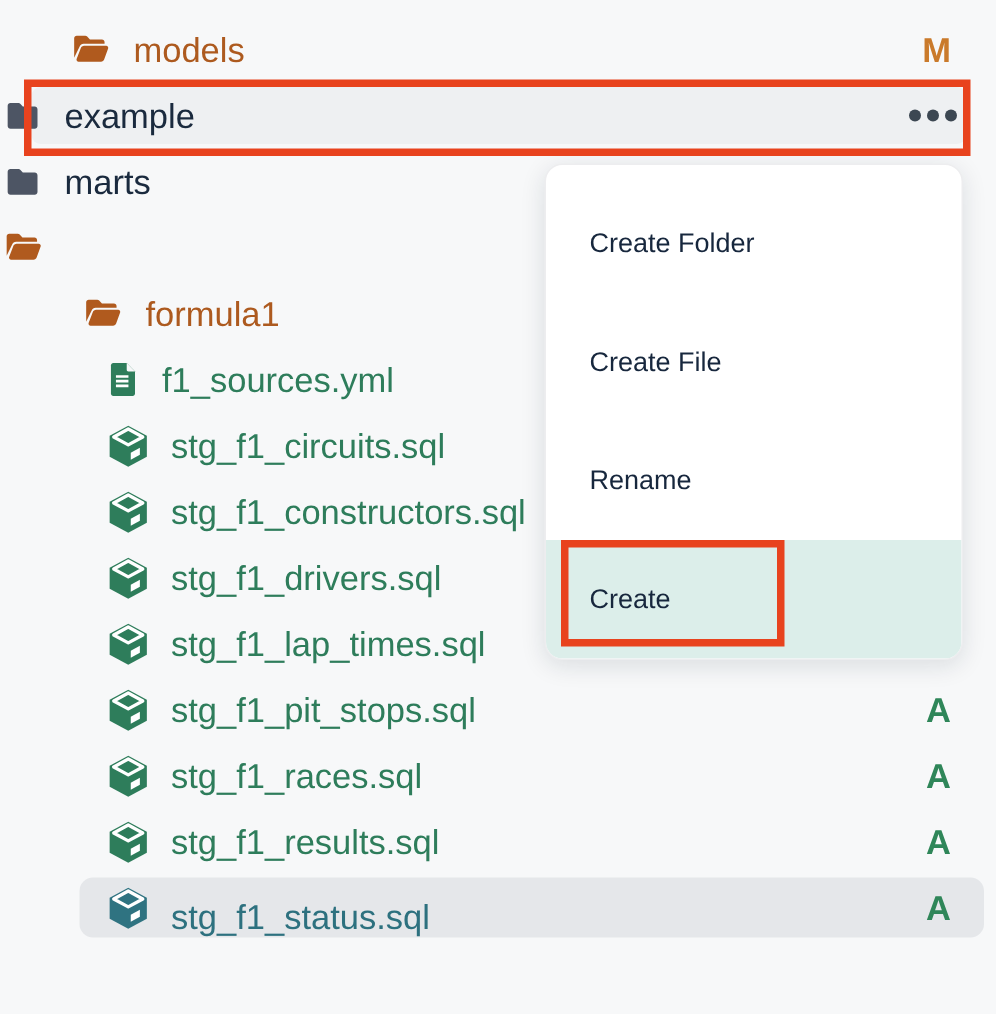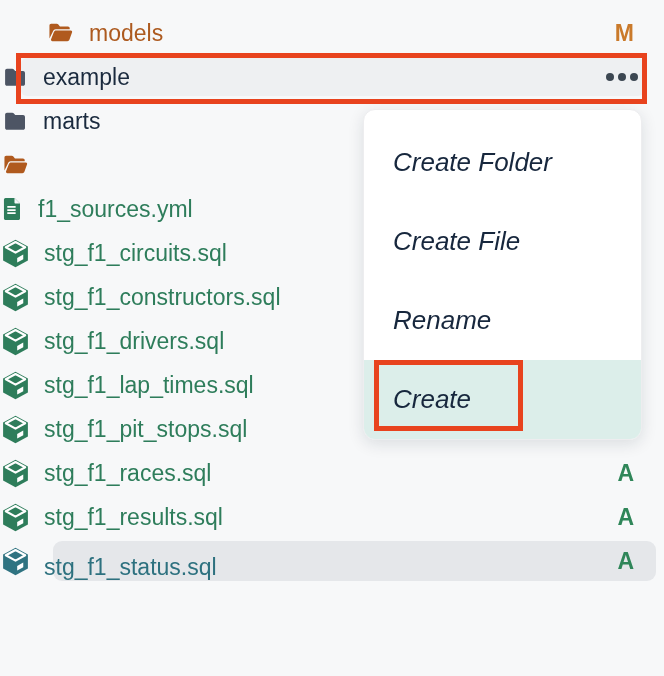--- a/index.html
+++ b/index.html
@@ -10,21 +10,21 @@
     overflow:hidden;
   }
   .stage { position:relative; width:664px; height:676px; background:#f7f8f9; }
 
   
   .tree { position:absolute; left:0; top:11px; width:664px; z-index:1; }
   .row { position:relative; display:flex; align-items:center; height:44px; z-index:0; }
   .ind0 { padding-left:16px;margin-left:29px; }
   .ind1 { }
   .ind2 { padding-left:53px; }
-  .ind3 { }
+  .ind3 { padding-left:70px; }
   .icon { display:flex; align-items:center; margin-right:13px; flex:0 0 auto; }
   .icon svg { display:block; }
   .label { font-size:23px; white-space:nowrap; }
   .c-orange { color:#ad5a1f; }
   .c-navy   { color:#1a2a3e; }
   .c-green  { color:#2e7d5b; }
   .c-teal   { color:#2d717f;margin-top:12px; }
   .i-orange { color:#b05a1e; }
   .i-slate  { color:#4d5564; }
   .i-green  { color:#2e7d5b; }
@@ -49,21 +49,21 @@
   
   .menu {
     position:absolute; left:363px; top:109px; width:279px; height:331px;
     background:#ffffff; border:1px solid #ededef; border-radius:12px;
     box-shadow:0 4px 16px rgba(20,30,50,0.12);
     display:flex; flex-direction:column; padding-top:13px;
     z-index:5; overflow:hidden;
   }
   .menu-item {
     flex:0 0 79px; display:flex; align-items:center;
-    padding-left:29px; font-size:26px; color:#17273d; cursor:pointer;font-style:italic;
+    padding-left:29px; font-size:18px; color:#17273d; cursor:pointer;
   }
   .menu-item.is-highlighted { flex:1 1 auto; background:#dceeea; }
 
   
   .anno {
     position:absolute; border:5px solid #e8431e; z-index:10; pointer-events:none;
   }
   .anno-example { left:16px; top:53px; width:631px; height:51px; }
   .anno-delete  { left:374px; top:360px; width:149px; height:71px; }
 
@@ -133,20 +133,28 @@
     </div>
 
     <div class="row ind1">
       <span class="icon i-orange">
           <svg width="31" height="26">
             <use href="#i-folder-open"></use>
           </svg>
         </span>
     </div>
 
+    <div class="row ind2">
+      <span class="icon i-orange">
+          <svg width="31" height="26">
+            <use href="#i-folder-open"></use>
+          </svg>
+        </span>
+      <span class="label c-orange">formula1</span>
+    </div>
 
     <div class="row ind3">
       <span class="icon i-green">
           <svg width="25" height="30">
             <use href="#i-doc"></use>
           </svg>
         </span>
       <span class="label c-green">f1_sources.yml</span>
     </div>
 

